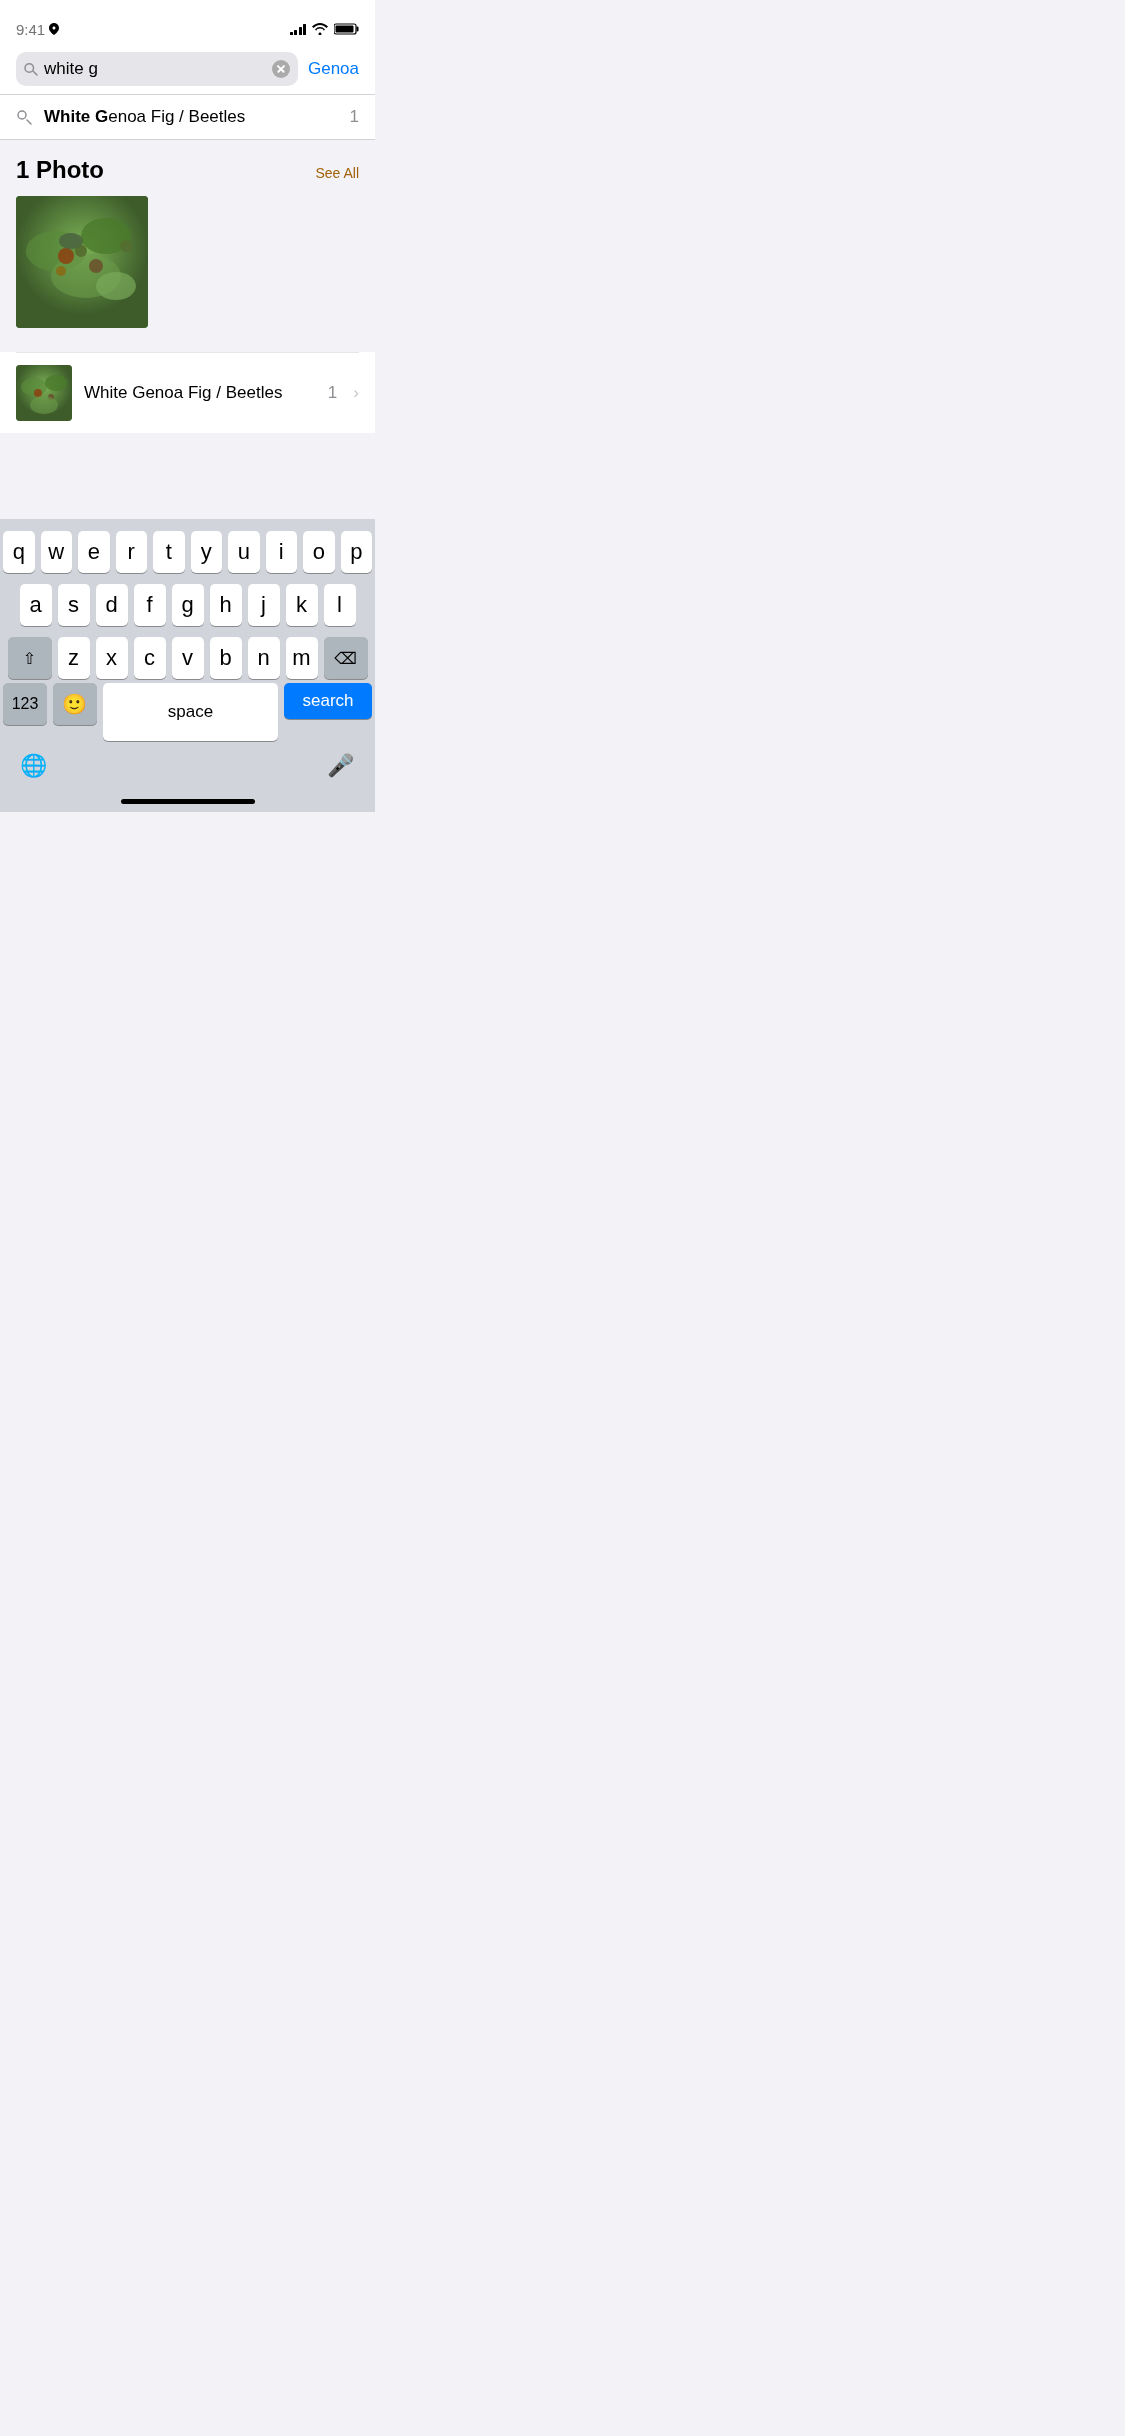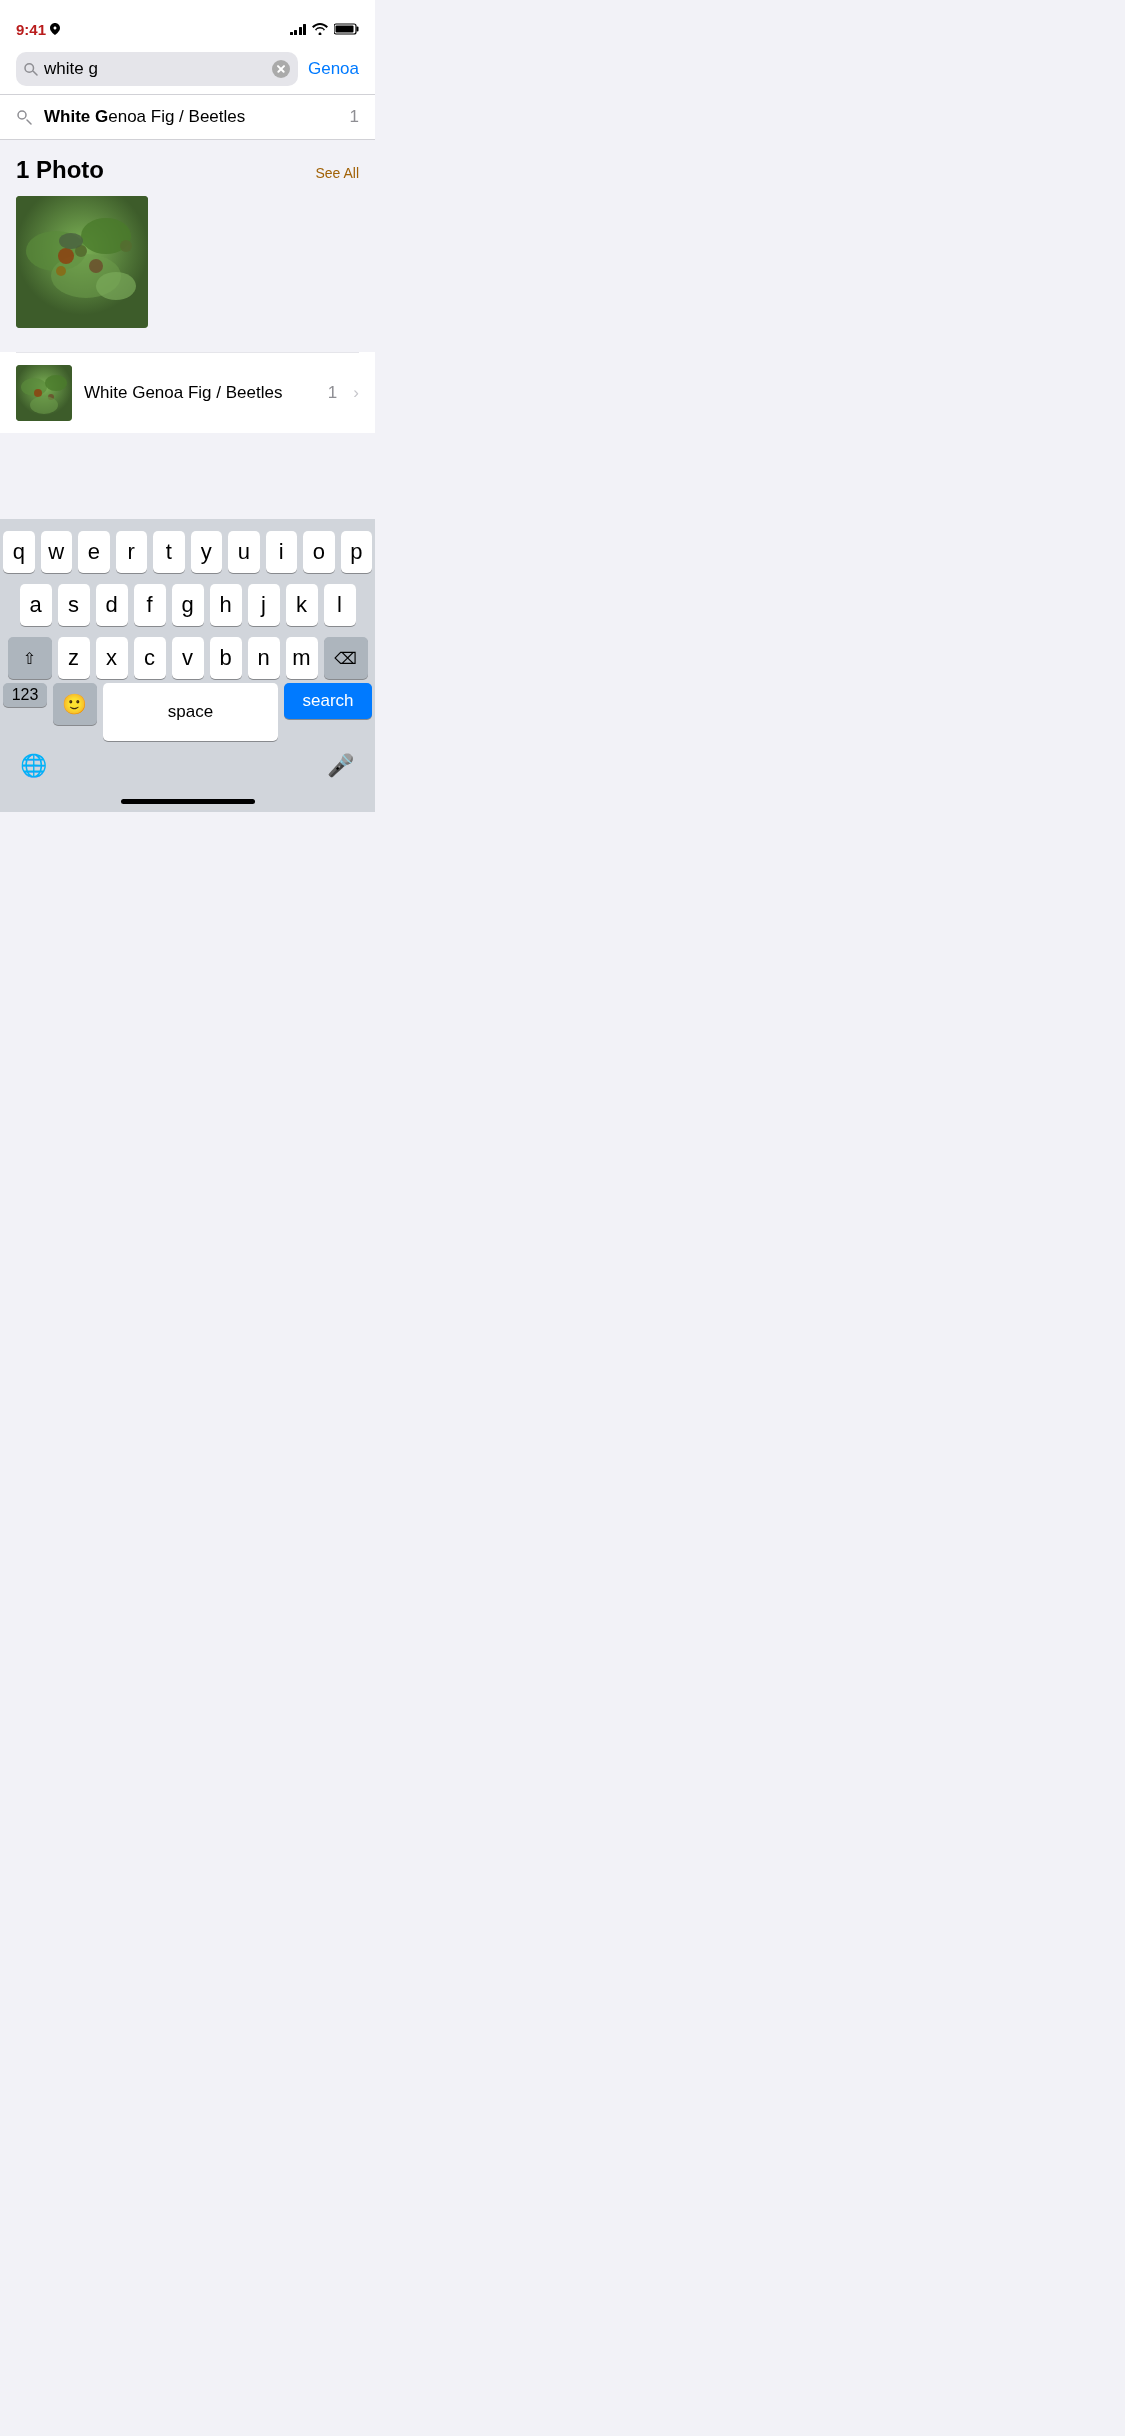--- a/index.html
+++ b/index.html
@@ -18,22 +18,22 @@
     .status-bar {
       display: flex;
       justify-content: space-between;
       align-items: center;
       padding: 14px 16px 0;
       background: #fff;
       height: 44px;
     }
     .status-time {
       font-size: 15px;
-      font-weight: 700;
-      color: #b91c1c;
+      font-weight: 400;
+      color: #737373;
       text-align: center;
     }
     .status-icons {
       display: flex;
       align-items: center;
       gap: 6px;
     }
     .signal-bars {
       display: flex;
       align-items: flex-end;
@@ -263,21 +263,21 @@
       font-size: 16px;
       max-width: 44px;
     }
     .bottom-row {
       display: flex;
       gap: 6px;
       padding: 0 3px 4px;
     }
     .key-123 {
       background: #adb5bd;
-      height: 24px;
+      height: 42px;
       border-radius: 5px;
       display: flex;
       align-items: center;
       justify-content: center;
       font-size: 16px;
       color: #000;
       box-shadow: 0 1px 0 rgba(0,0,0,0.35);
       cursor: pointer;
       min-width: 44px;
       flex: 0 0 44px;

